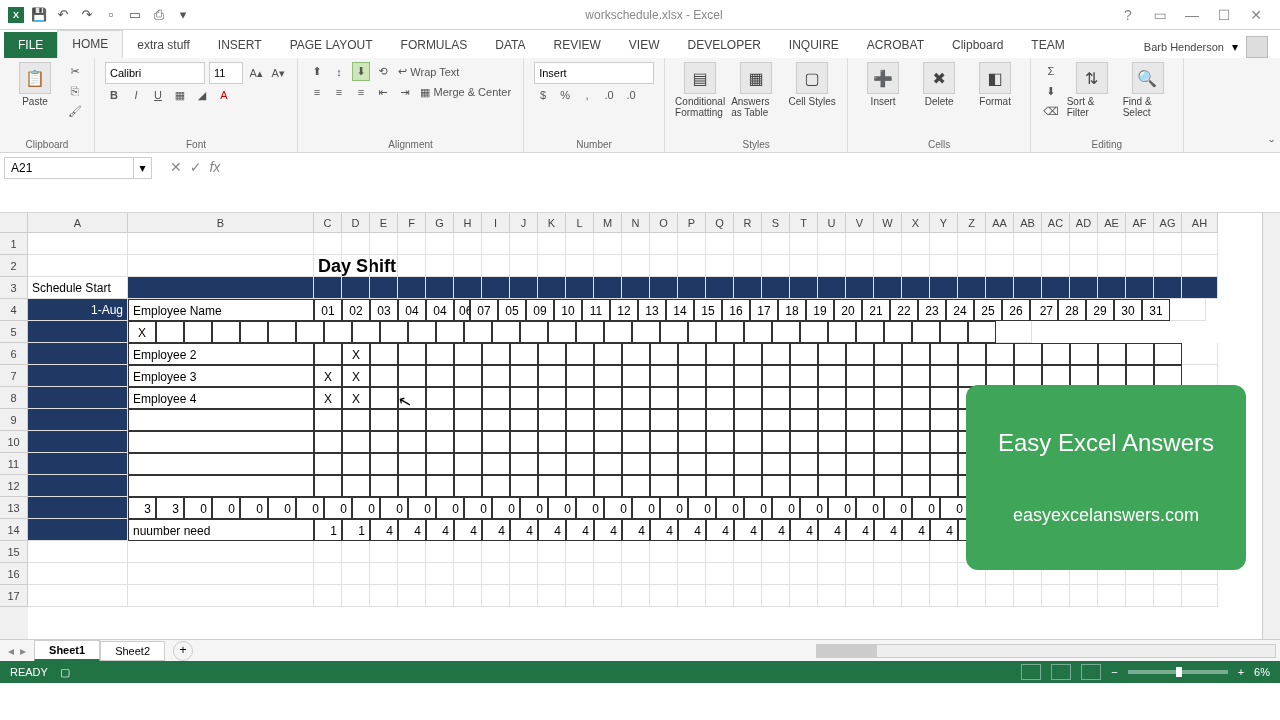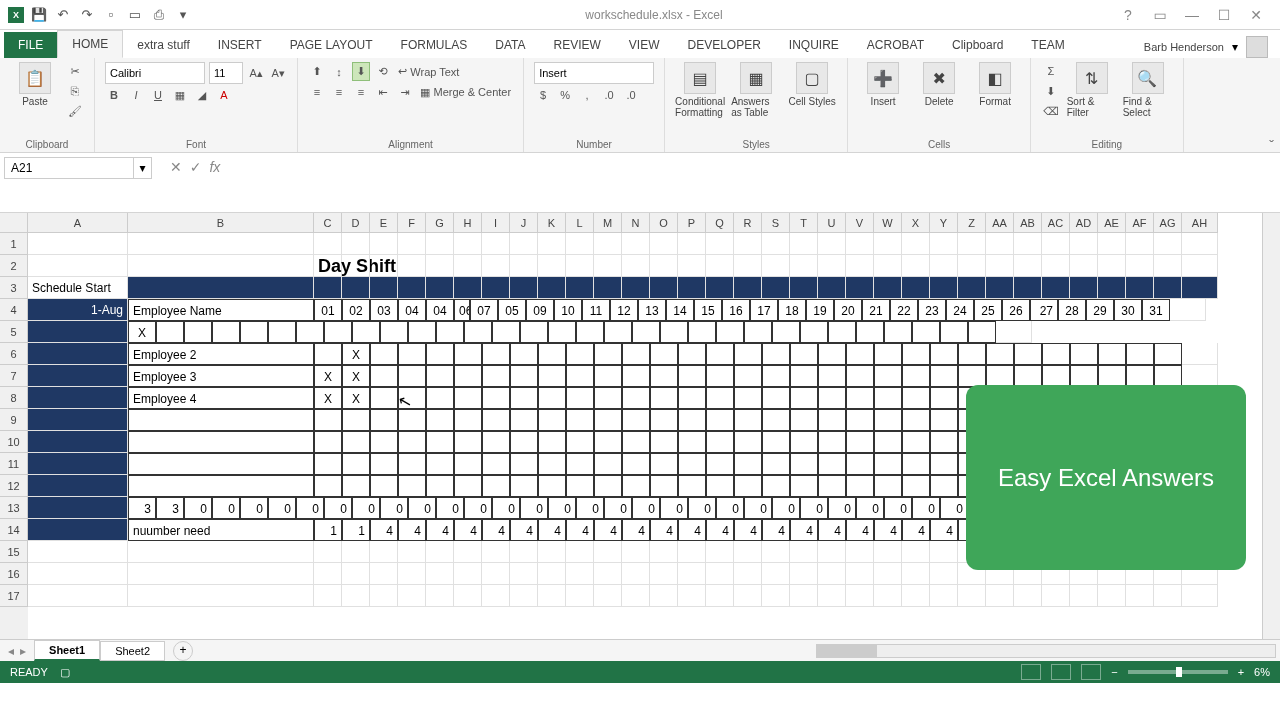--- a/index.html
+++ b/index.html
@@ -951,20 +951,21 @@
             <div class="cell" style="width: 36px;"></div>
           </div>
         </div>
     </div>
   </div>
   <div class="vscroll"></div>
 </div>
 
 <div class="overlay">
   <div class="overlay-title">Easy Excel Answers</div>
+  <div class="overlay-url">easyexcelanswers.com</div>
 </div>
 
 <div class="cursor">↖</div>
 
 <div class="sheet-bar">
   <div class="sheet-nav">
     <span>◂</span>
     <span>▸</span>
   </div>
   <div class="sheet-tab active">Sheet1</div>

